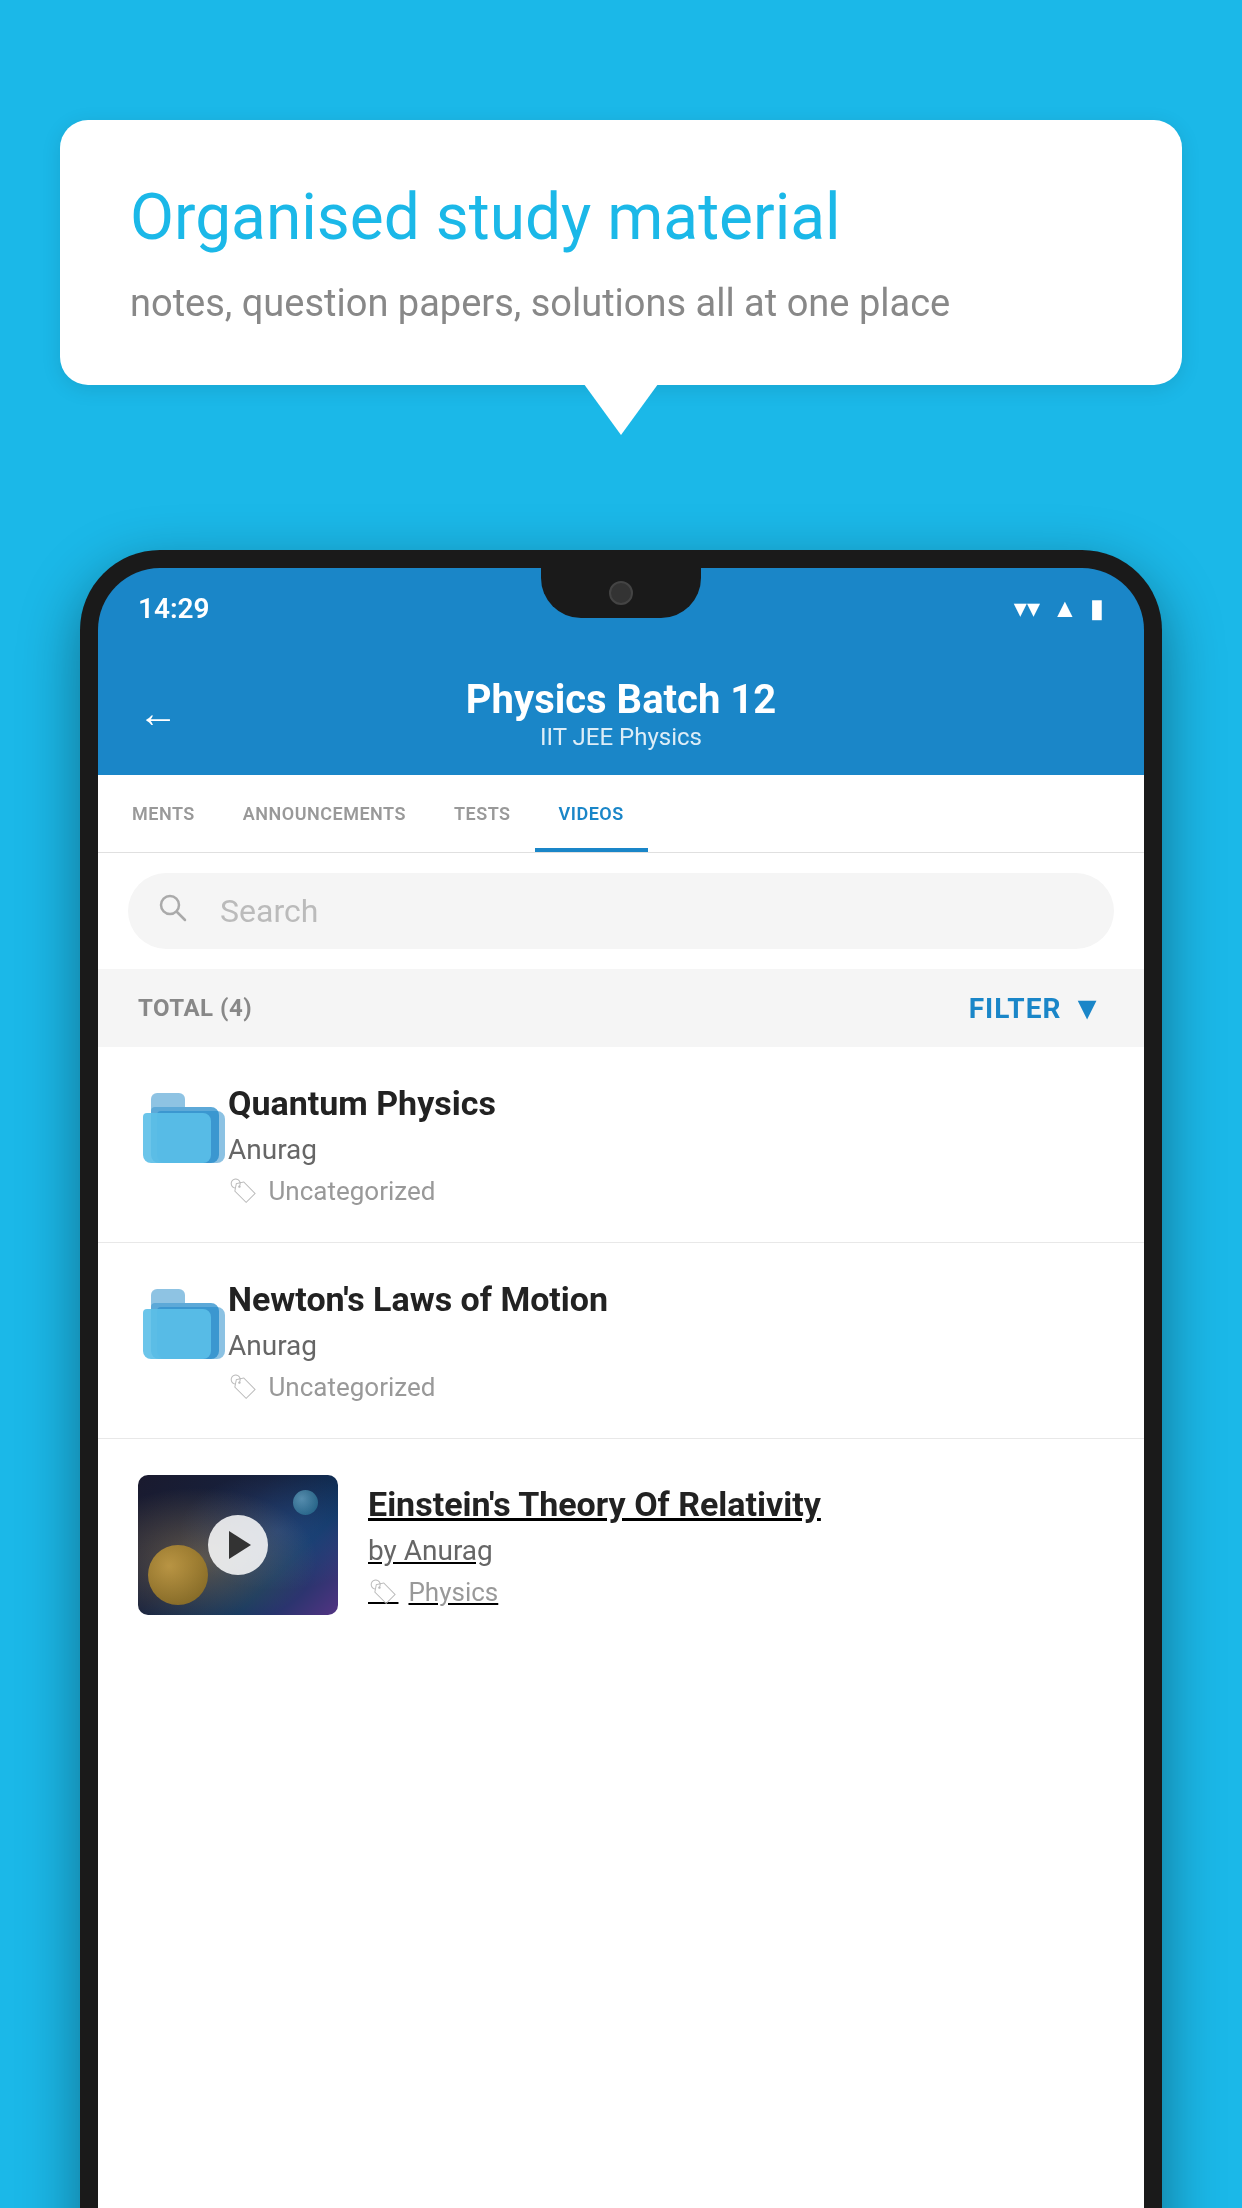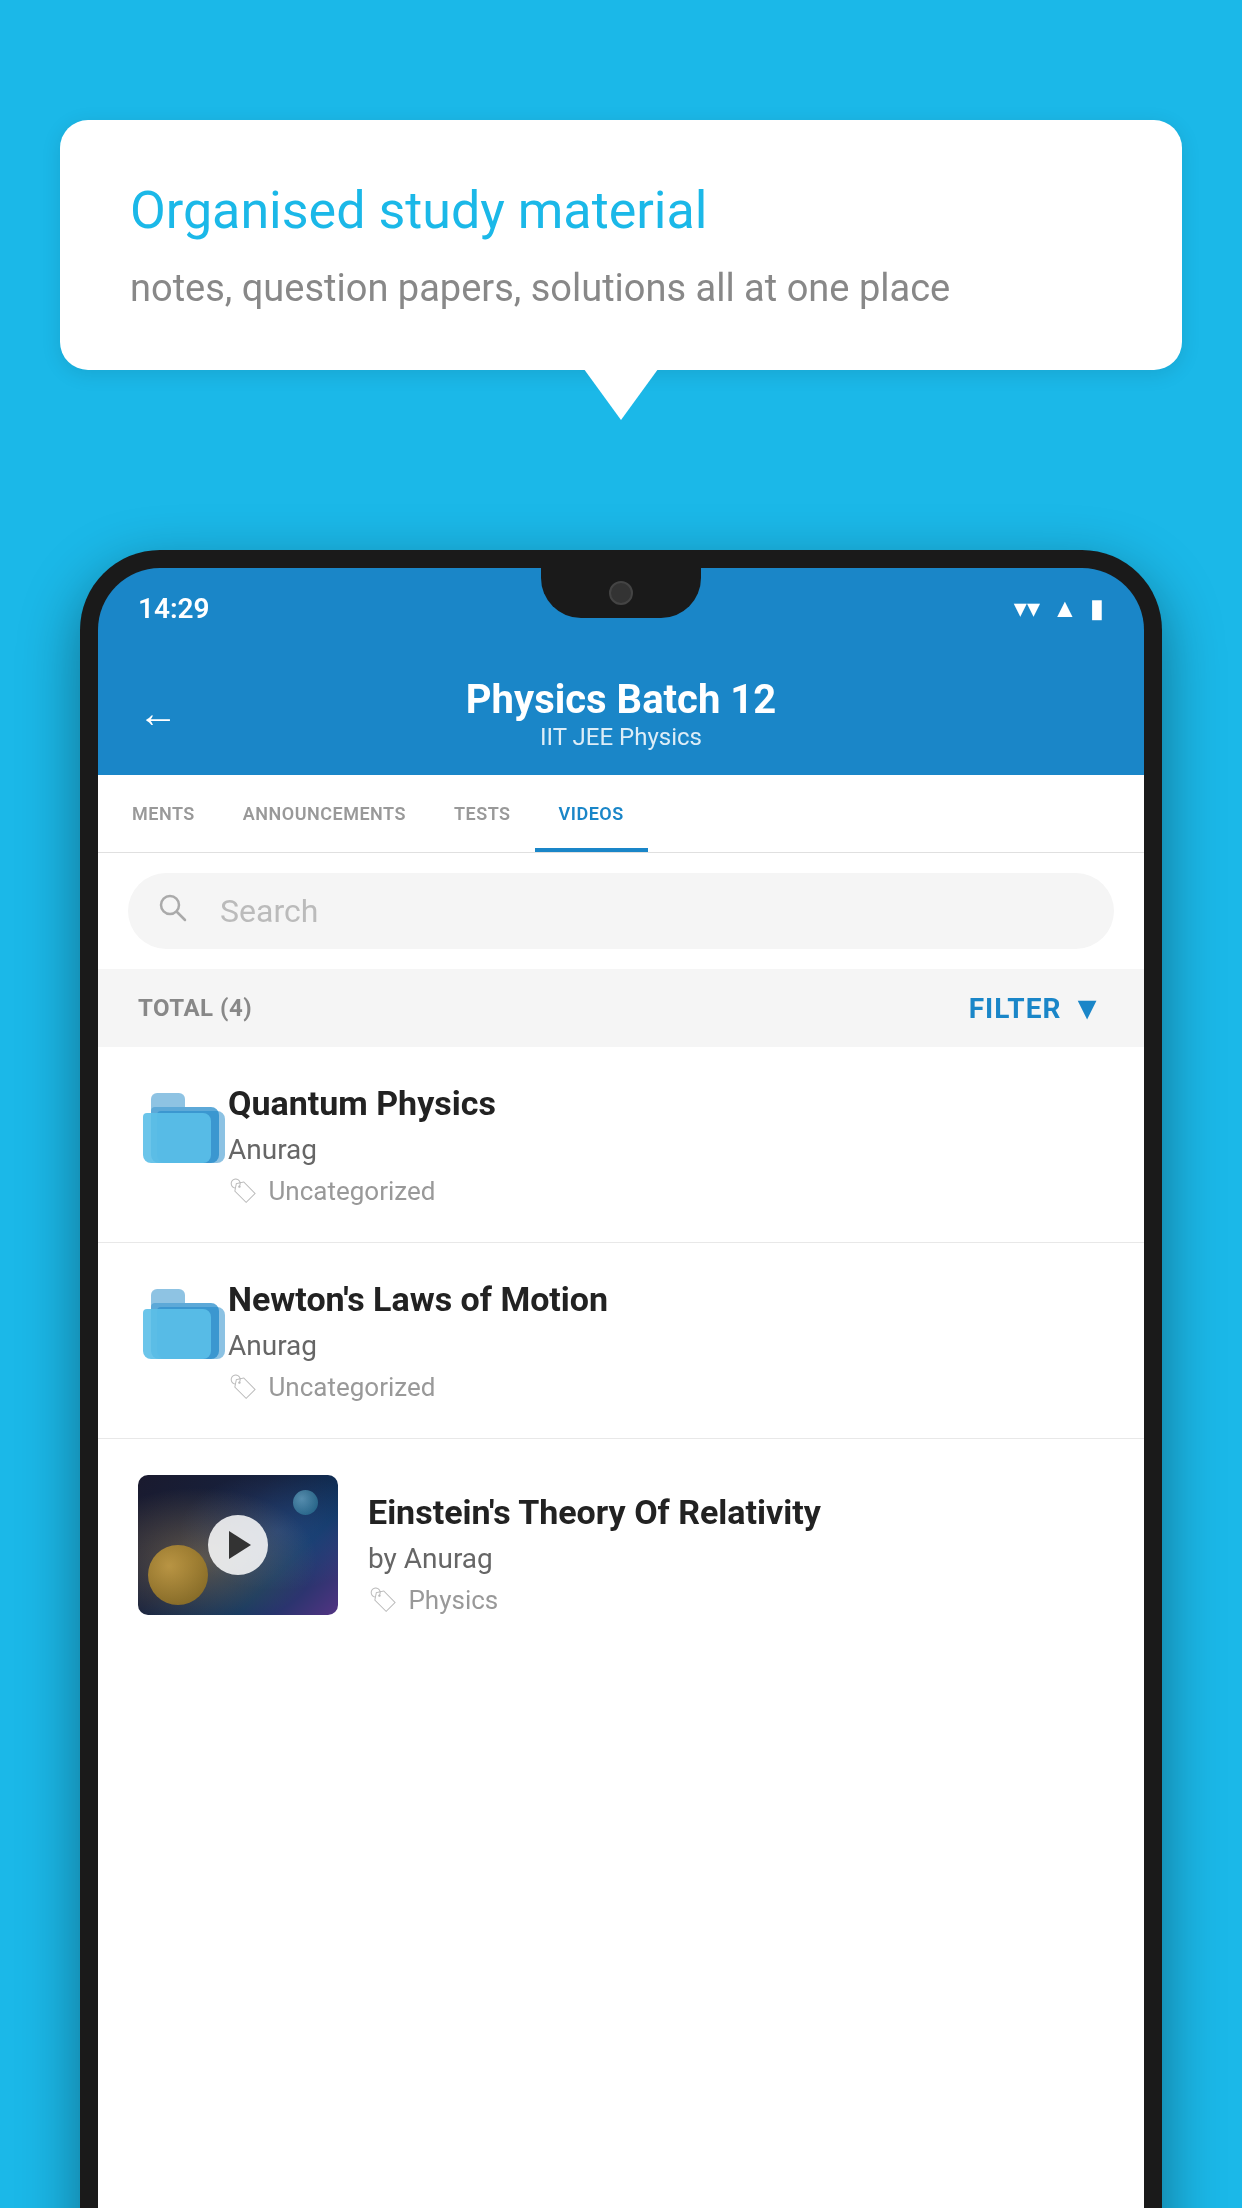--- a/index.html
+++ b/index.html
@@ -36,21 +36,21 @@
       left: 50%;
       transform: translateX(-50%);
       width: 0;
       height: 0;
       border-left: 40px solid transparent;
       border-right: 40px solid transparent;
       border-top: 55px solid white;
     }
 
     .bubble-title {
-      font-size: 52px;
+      font-size: 64px;
       font-weight: 400;
       color: #1BB8E8;
       line-height: 1.2;
       margin-bottom: 24px;
     }
 
     .bubble-subtitle {
       font-size: 38px;
       color: #888;
       font-weight: 400;
@@ -352,23 +352,24 @@
     }
 
     .tag-icon {
       font-size: 24px;
       color: #bbb;
     }
 
     
     .video-item-thumb {
       display: flex;
-      align-items: flex-end;
+      align-items: center;
       padding: 36px 40px;
       gap: 30px;
+      text-decoration: underline;
     }
 
     .thumb-container {
       width: 200px;
       height: 140px;
       border-radius: 10px;
       background: linear-gradient(135deg, #1a1a2e 0%, #16213e 40%, #0f3460 70%, #533483 100%);
       flex-shrink: 0;
       position: relative;
       overflow: hidden;

